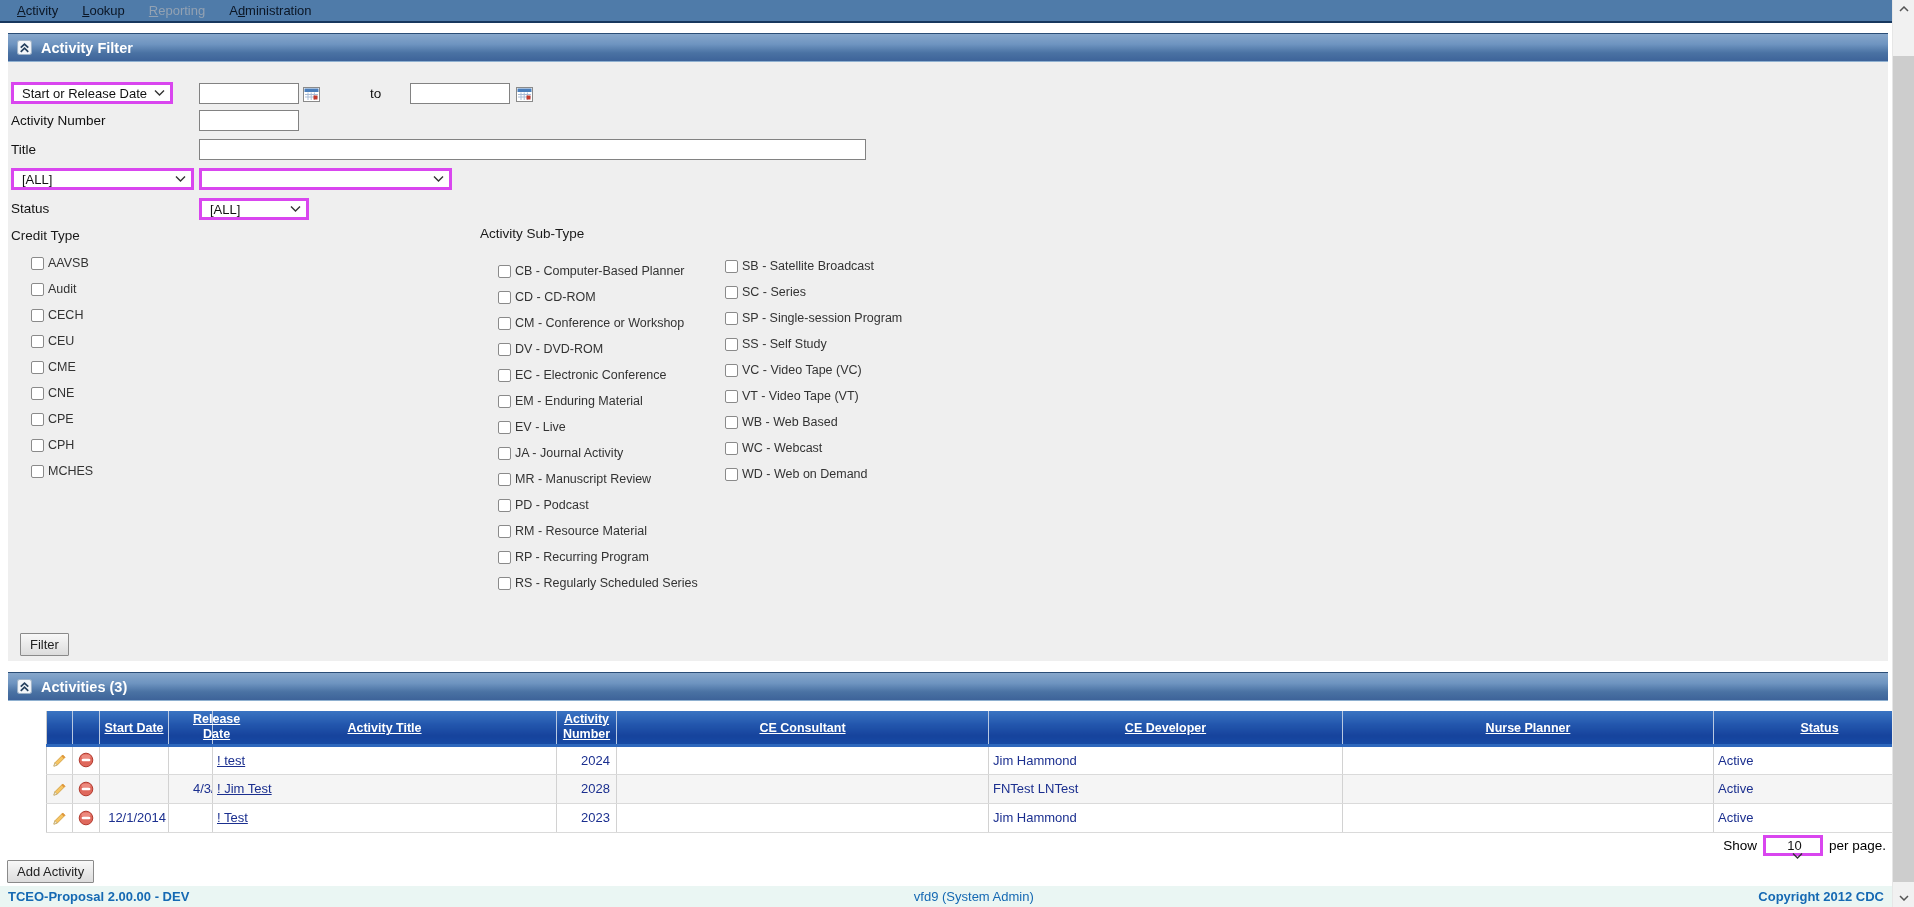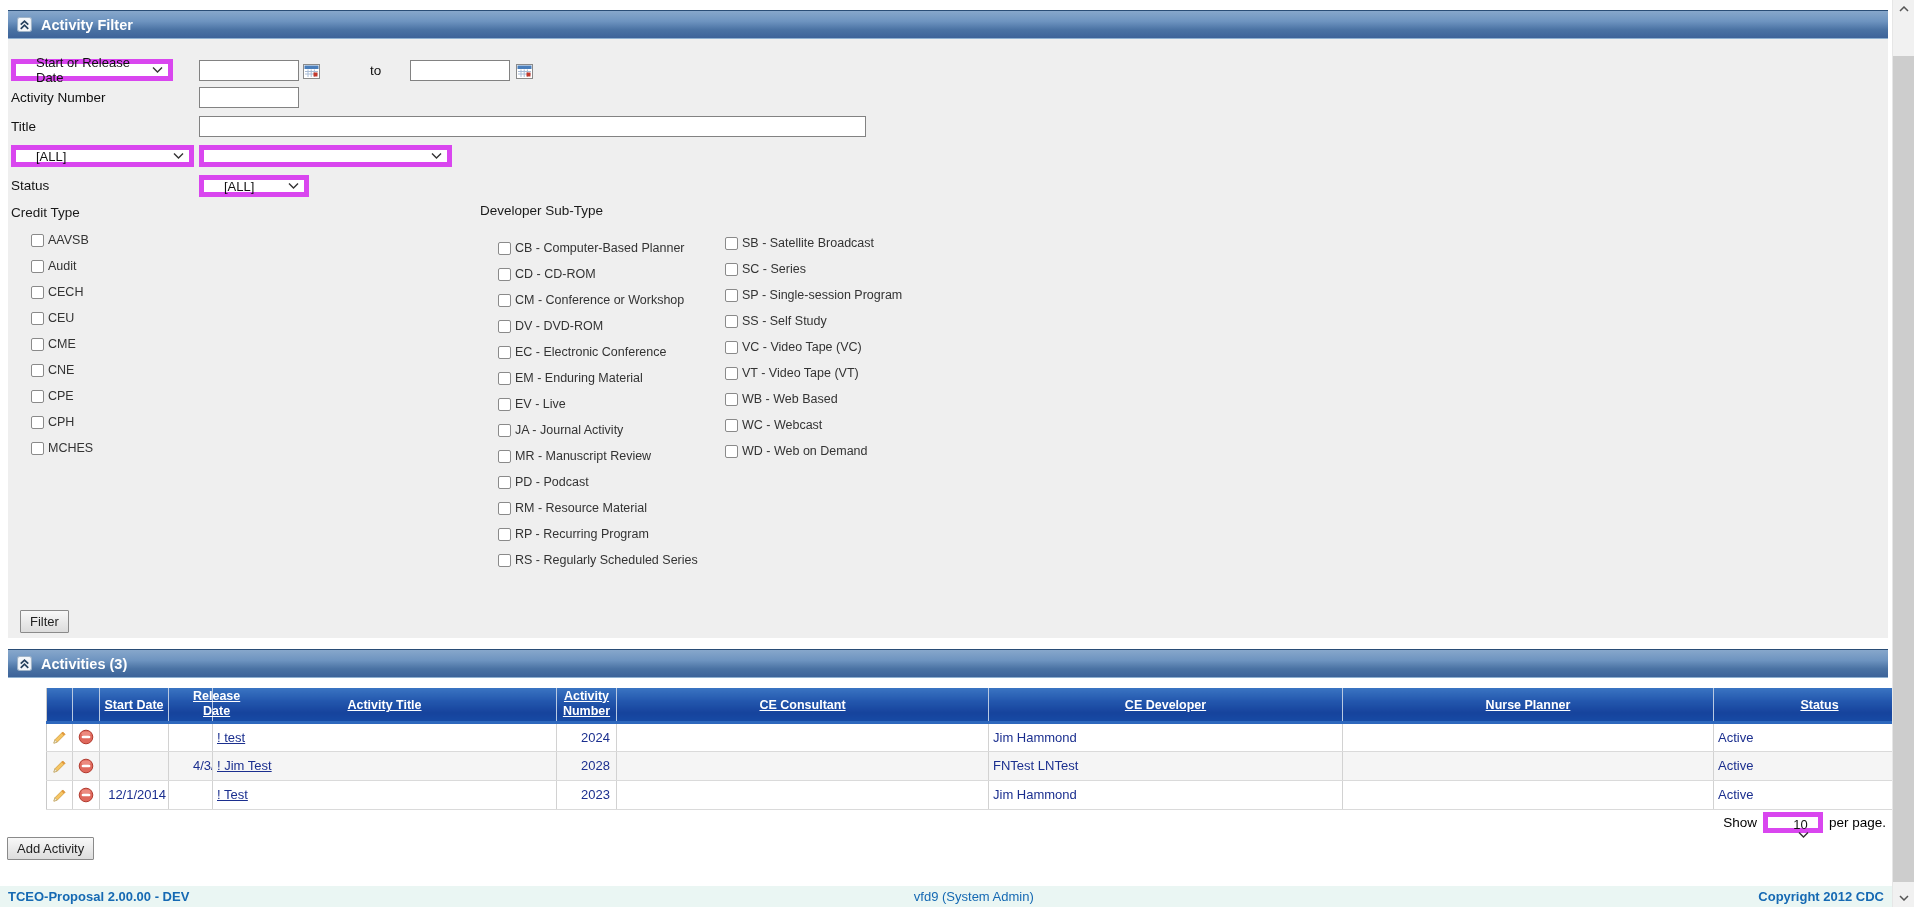--- a/index.html
+++ b/index.html
@@ -27,21 +27,21 @@
     background:linear-gradient(180deg,#87a7cb 0%, #6e94c0 38%, #4a72a3 70%, #3d6399 100%);
     display:flex; align-items:center; padding-left:9px; }
   .hdr-title { color:#fff; font-weight:bold; font-size:14.5px; margin-left:9px; }
   .collapse-box { width:15px; height:15px; display:block; cursor:pointer; }
 
   
   .filter-panel { position:relative; margin:0 4px 0 8px; height:599px; background:#efefef; }
   .fp-abs { position:absolute; }
   .f-label { font-size:13.5px; color:#111; }
   .txt { border:1px solid #828282; background:#fff; height:21px; font:13px "Liberation Sans",sans-serif; padding:0 3px; }
-  .sel { border:5px solid #d946ef; background:#fff; height:22px; display:inline-flex; align-items:center; justify-content:space-between; padding:0 5px 0 20px; font-size:13px; color:#111; cursor:default; }
+  .sel { border:3px solid #d946ef; background:#fff; height:22px; display:inline-flex; align-items:center; justify-content:space-between; padding:0 5px 0 8px; font-size:13px; color:#111; cursor:default; }
   .sel .chev { flex:0 0 auto; margin-left:6px; }
   .cal { width:17px; height:16px; display:inline-block; cursor:pointer; }
   .group-hdr { font-size:13.5px; color:#1a1a1a; }
   .cb-row { display:flex; align-items:center; height:26px; cursor:default; }
   .cb { width:13px; height:13px; background:#fff; border:1px solid #8a8a8a; border-radius:2px; flex:0 0 auto; }
   .cb-lab { font-size:12.5px; color:#333; margin-left:4px; white-space:nowrap; }
   .btn { border:1px solid #8a8a8a; background:linear-gradient(#f8f8f8,#dcdcdc); font:13px "Liberation Sans",sans-serif; color:#222; padding:3px 9px; cursor:pointer; border-radius:1px; }
 
   
   .activities-bar { margin-top:11px; }
@@ -73,20 +73,26 @@
   .footer .f-left { font-weight:bold; padding-left:8px; white-space:nowrap; }
   .footer .f-center { flex:1; text-align:center; }
   .footer .f-right { font-weight:bold; padding-right:8px; white-space:nowrap; }
 </style>
 </head>
 <body>
 
 <div class="viewport">
   <div class="page">
 
+    <nav class="nav">
+        <a class="nav-item"><u>A</u>ctivity</a>
+        <a class="nav-item"><u>L</u>ookup</a>
+        <a class="nav-item disabled"><u>R</u>eporting</a>
+        <a class="nav-item">A<u>d</u>ministration</a>
+      </nav>
 
     <div class="hdr-bar">
       <svg class="collapse-box" viewBox="0 0 14 14">
         <rect x="0.5" y="0.5" width="13" height="13" rx="2" fill="#f4f7fa" stroke="#9fb3c8"></rect>
         <path d="M3.5 7.2 L7 3.8 L10.5 7.2" stroke="#27425f" fill="none" stroke-width="1.6"></path>
         <path d="M3.5 11 L7 7.6 L10.5 11" stroke="#27425f" fill="none" stroke-width="1.6"></path>
       </svg>
       <span class="hdr-title">Activity Filter</span>
     </div>
 
@@ -174,21 +180,21 @@
           <div class="cb-row">
             <span class="cb"></span>
             <span class="cb-lab">CPH</span>
           </div>
           <div class="cb-row">
             <span class="cb"></span>
             <span class="cb-lab">MCHES</span>
           </div>
         </div>
 
-      <span class="fp-abs group-hdr" style="left:472px; top:164px;">Developer Sub-Type</span>
+      <span class="fp-abs group-hdr" style="left:472px; top:164px;">Activity Sub-Type</span>
       <div class="fp-abs" style="left:490px; top:196px;" id="subtype-left">
           <div class="cb-row">
             <span class="cb"></span>
             <span class="cb-lab">CB - Computer-Based Planner</span>
           </div>
           <div class="cb-row">
             <span class="cb"></span>
             <span class="cb-lab">CD - CD-ROM</span>
           </div>
           <div class="cb-row">

